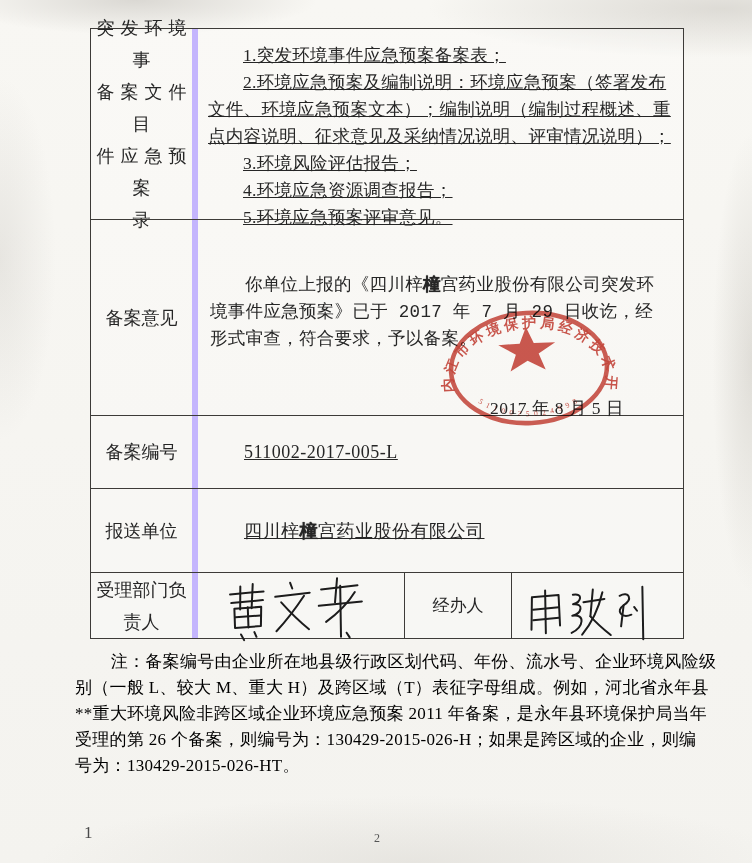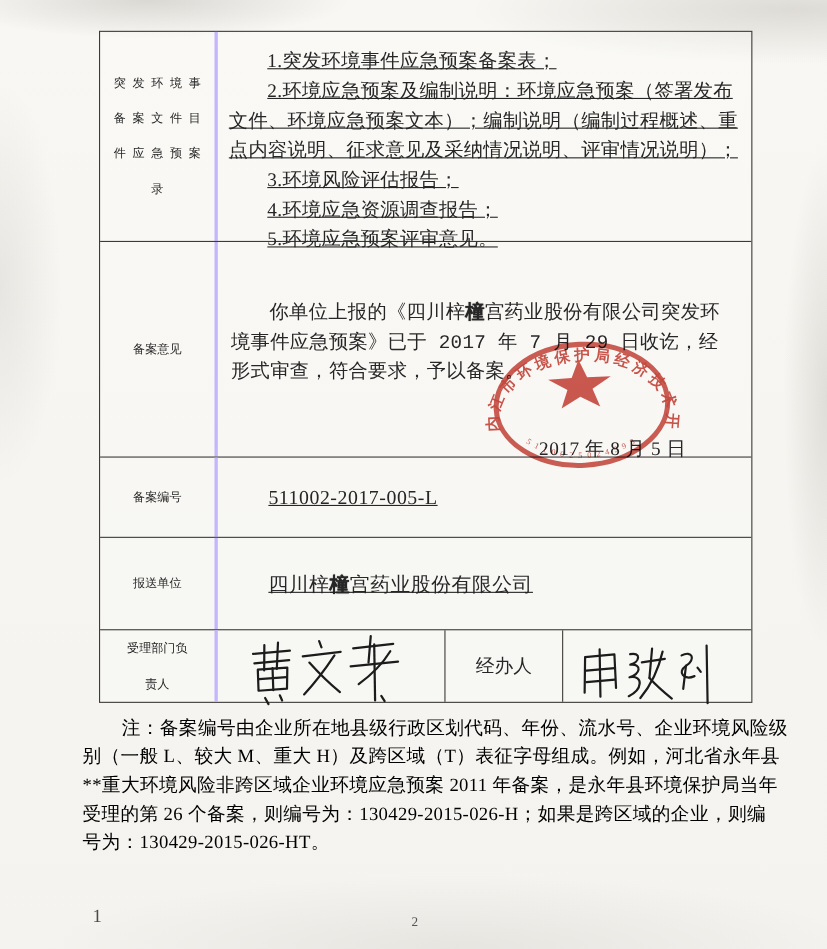--- a/index.html
+++ b/index.html
@@ -20,23 +20,23 @@
   .doc-table{
     position:absolute;left:90px;top:28px;width:594px;
     border:1.5px solid #3d3b38;box-sizing:border-box;
     display:flex;flex-direction:column;
     background:rgba(255,255,255,.25);
   }
   .row{display:flex;box-sizing:border-box;}
   .row + .row{border-top:1px solid #3d3b38;}
   .cell{box-sizing:border-box;}
   .label-cell{
-    width:107px;flex:0 0 107px;border-right:3px solid #c4b5fd;
+    width:107px;flex:0 0 107px;border-right:6px solid #c4b5fd;
     display:flex;flex-direction:column;align-items:center;justify-content:center;
-    font-size:11px;line-height:32px;text-align:center;
+    font-size:18px;line-height:32px;text-align:center;
   }
   .content-cell{flex:1;position:relative;}
   .r-catalog{height:190px;}
   .r-opinion{height:196px;}
   .r-number{height:73px;}
   .r-unit{height:84px;}
   .r-sign{height:66px;}
   .catalog-label div{letter-spacing:6px;margin-right:-6px;}
   .catalog-content{padding:13px 12px 0 10px;font-size:17.5px;line-height:27px;text-decoration:underline;}
   .catalog-content p{margin:0;text-indent:2em;letter-spacing:.3px;}

